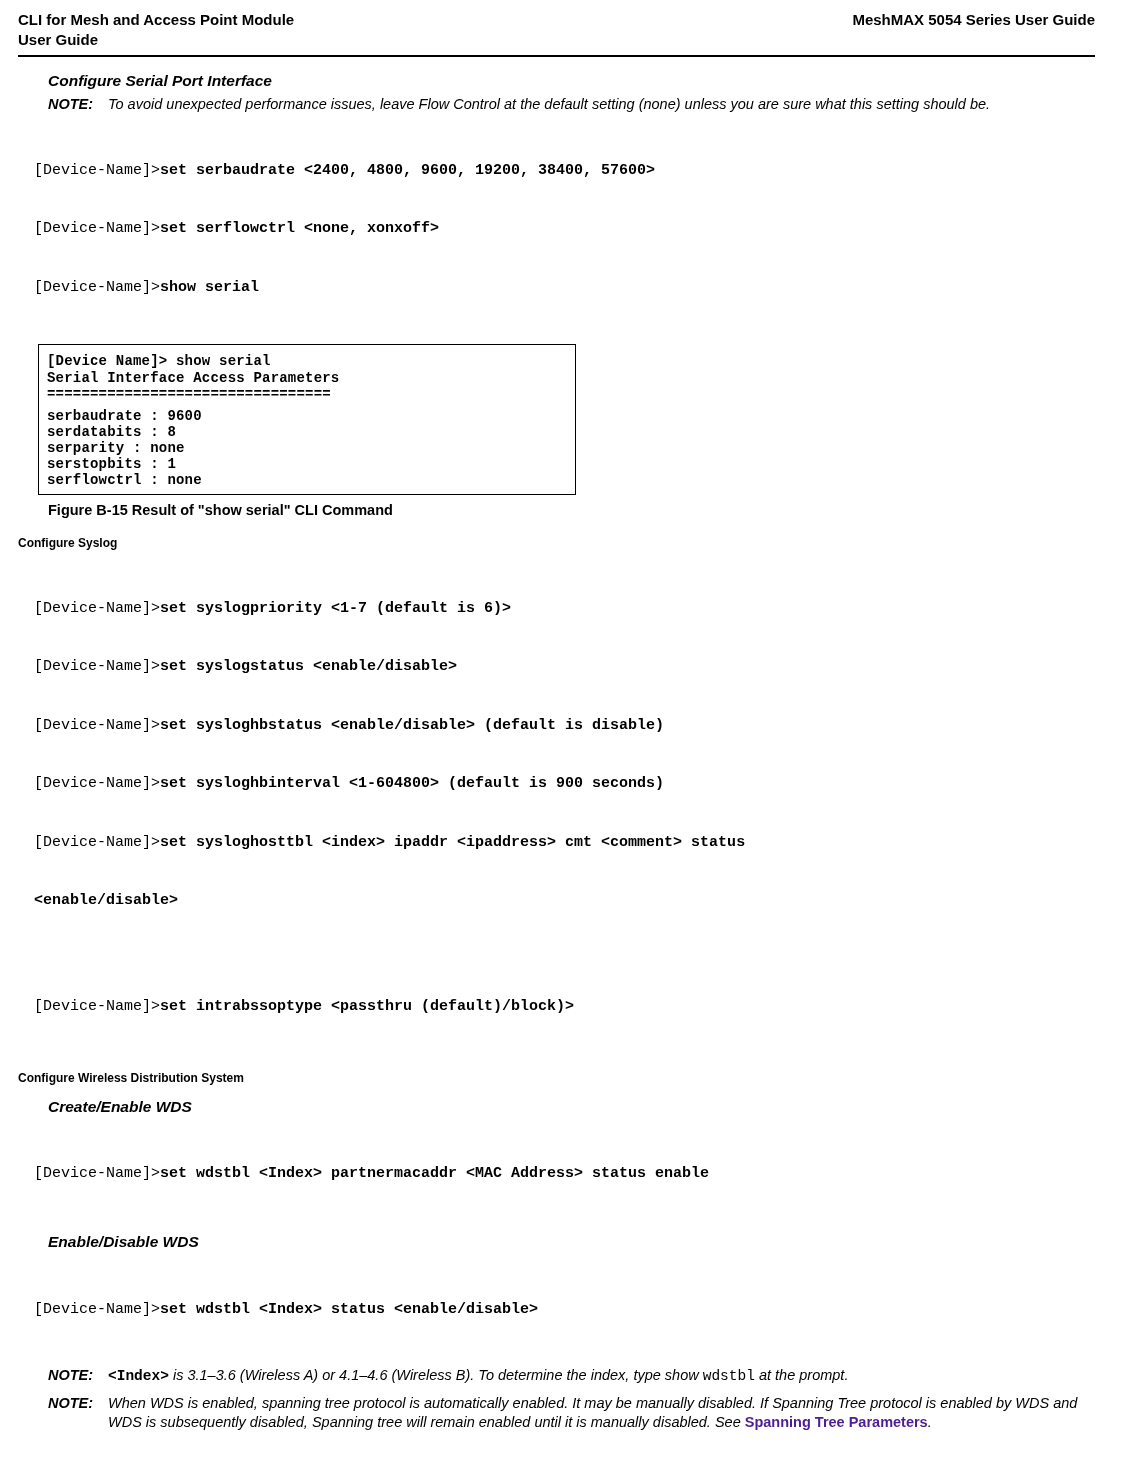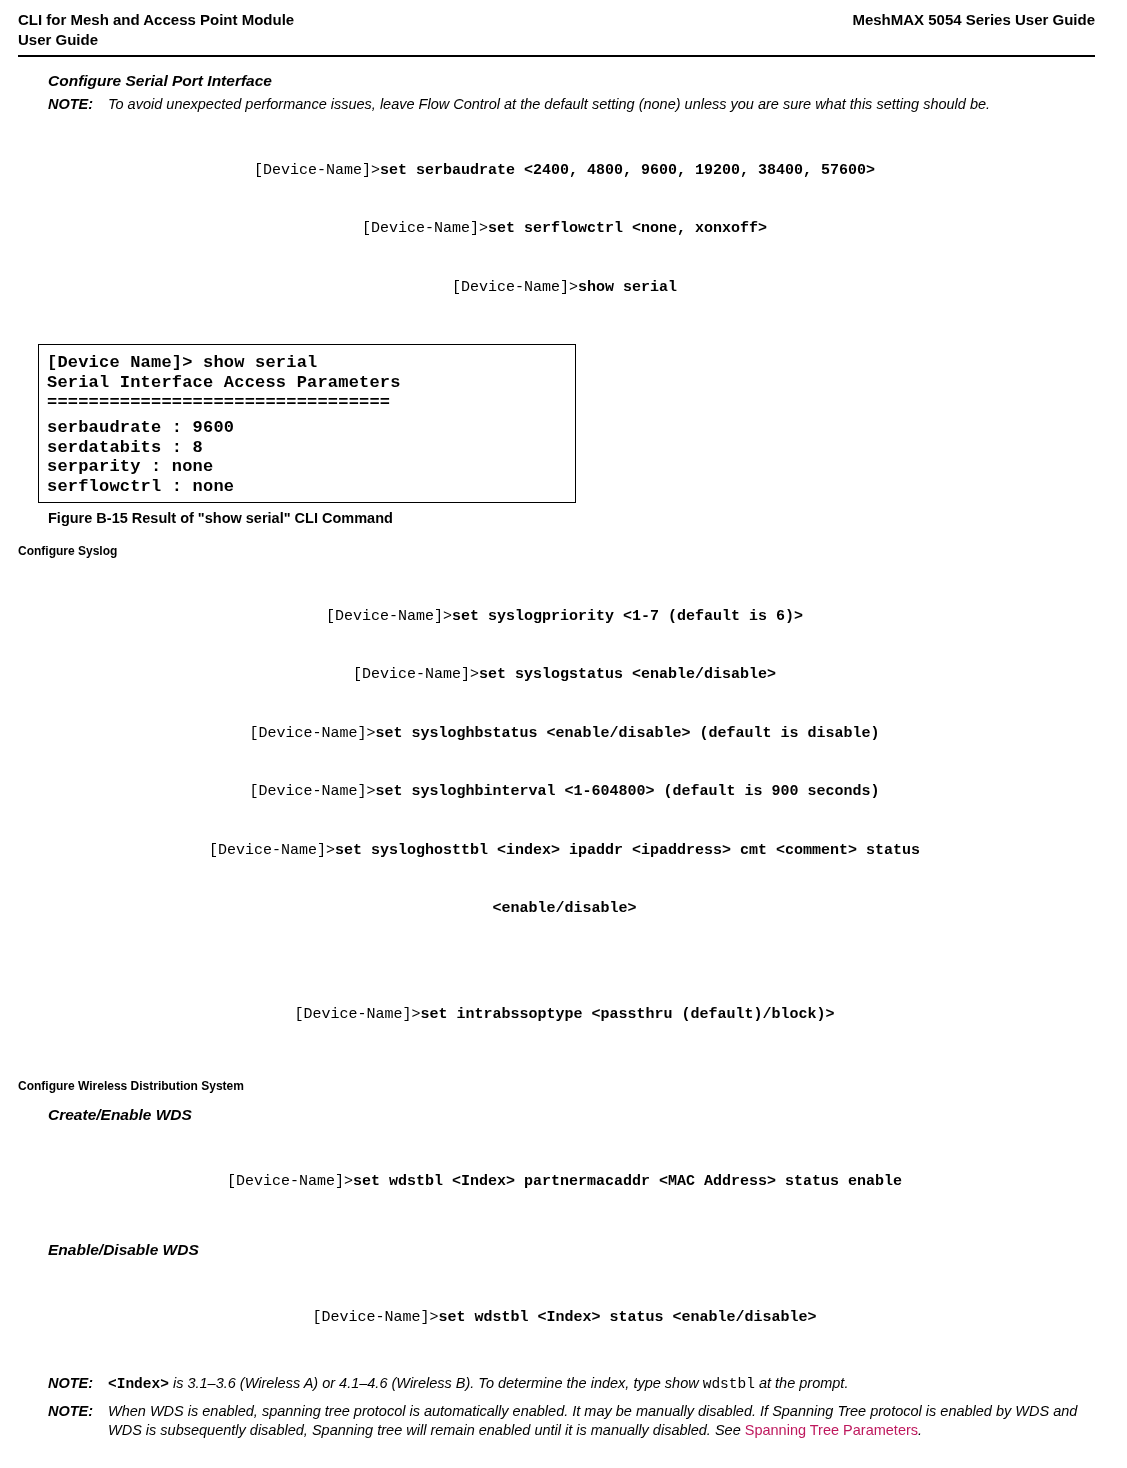--- a/index.html
+++ b/index.html
@@ -65,41 +65,42 @@
     font-family: "Courier New", monospace;
     font-style: normal;
   }
   .cli-block {
     font-family: "Courier New", monospace;
     font-size: 15px;
     margin: 4px 0 8px 16px;
     white-space: pre;
     line-height: 1.3;
   }
-  .cli-line { white-space: pre; text-align: center; }
+  .cli-line { white-space: pre; }
   .prompt { font-weight: normal; }
   .cmd { font-weight: bold; }
   .term-box {
     border: 1px solid #000;
     padding: 8px 8px 6px 8px;
     margin: 4px 15px 6px 20px;
     width: 520px;
     font-family: "Courier New", monospace;
     font-weight: bold;
-    font-size: 17px;
+    font-size: 14px;
     line-height: 1.15;
     letter-spacing: 0.2px;
   }
   .caption {
     font-weight: bold;
     font-size: 14.5px;
     margin: 6px 0 12px 30px;
   }
   .link {
-    color: #be185d;
+    color: #4c1d95;
+    font-weight: bold;
   }
 </style>
 </head>
 <body>
 
 <div class="page">
 
   <div class="header">
     <div class="header-left">CLI for Mesh and Access Point Module
   User Guide</div>
@@ -121,20 +122,21 @@
   </div>
 
   <div class="term-box">
     <div>[Device Name]&gt; show serial</div>
     <div>Serial Interface Access Parameters</div>
     <div>=================================</div>
     <div style="height:6px"></div>
     <div>serbaudrate           :       9600</div>
     <div>serdatabits           :       8</div>
     <div>serparity             :       none</div>
+    <div>serstopbits           :       1</div>
     <div>serflowctrl           :       none</div>
   </div>
 
   <div class="caption">Figure B-15 Result of "show serial" CLI Command</div>
 
   <div class="h2">Configure Syslog</div>
   <div class="cli-block">
     <div class="cli-line"><span class="prompt">[Device-Name]&gt;</span><span class="cmd">set syslogpriority &lt;1-7 (default is 6)&gt;</span></div>
     <div class="cli-line"><span class="prompt">[Device-Name]&gt;</span><span class="cmd">set syslogstatus &lt;enable/disable&gt;</span></div>
     <div class="cli-line"><span class="prompt">[Device-Name]&gt;</span><span class="cmd">set sysloghbstatus &lt;enable/disable&gt; (default is disable)</span></div>

